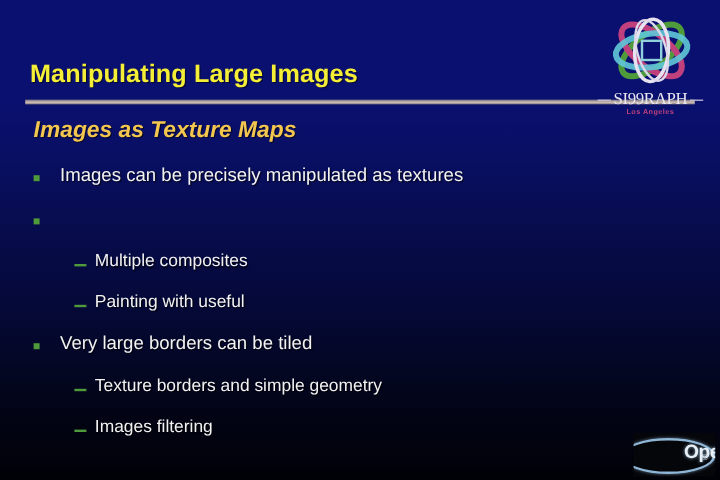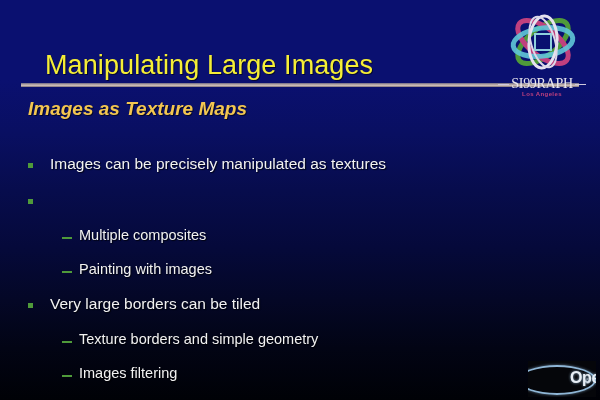--- a/index.html
+++ b/index.html
@@ -23,27 +23,26 @@
         #040726 75%,
         #020414 87%,
         #000106 100%);
   }
 
   
   #title {
     position: absolute;
     left: 25px;
     top: 50px;
-    font-size: 27px;
-    font-weight: normal;
+    font-size: 21px;
+    font-weight: bold;
     color: #f5ee36;
     letter-spacing: 0.1px;
     text-shadow: 1px 1px 0 rgba(0,0,0,0.55);
     white-space: nowrap;
-    margin-left: 20px;
   }
 
   
   #divider {
     position: absolute;
     left: 21px;
     top: 83px;
     width: 558px;
     height: 4px;
     background: linear-gradient(180deg, #6d6a86 0%, #b6a8a4 40%, #cbbcb6 62%, #7a6f78 100%);
@@ -59,21 +58,21 @@
     font-style: italic;
     color: #f3c650;
     text-shadow: 1px 1px 0 rgba(0,0,0,0.6);
     white-space: nowrap;
   }
 
   
   #bullets {
     position: absolute;
     left: 0;
-    top: 155px;
+    top: 138px;
     width: 600px;
   }
   .row {
     position: relative;
     display: block;
     white-space: nowrap;
   }
   .row.lvl1 { padding-left: 28px; height: 36px; }
   .row.lvl2 { padding-left: 32px; height: 34px; }
 
@@ -225,21 +224,21 @@
       <span class="marker"></span>
     </div>
 
     <div class="row lvl2">
       <span class="marker"></span>
       <span class="txt">Multiple composites</span>
     </div>
 
     <div class="row lvl2">
       <span class="marker"></span>
-      <span class="txt">Painting with images</span>
+      <span class="txt">Painting with useful</span>
     </div>
 
     <div class="row lvl1">
       <span class="marker"></span>
       <span class="txt">Very large borders can be tiled</span>
     </div>
 
     <div class="row lvl2">
       <span class="marker"></span>
       <span class="txt">Texture borders and simple geometry</span>

